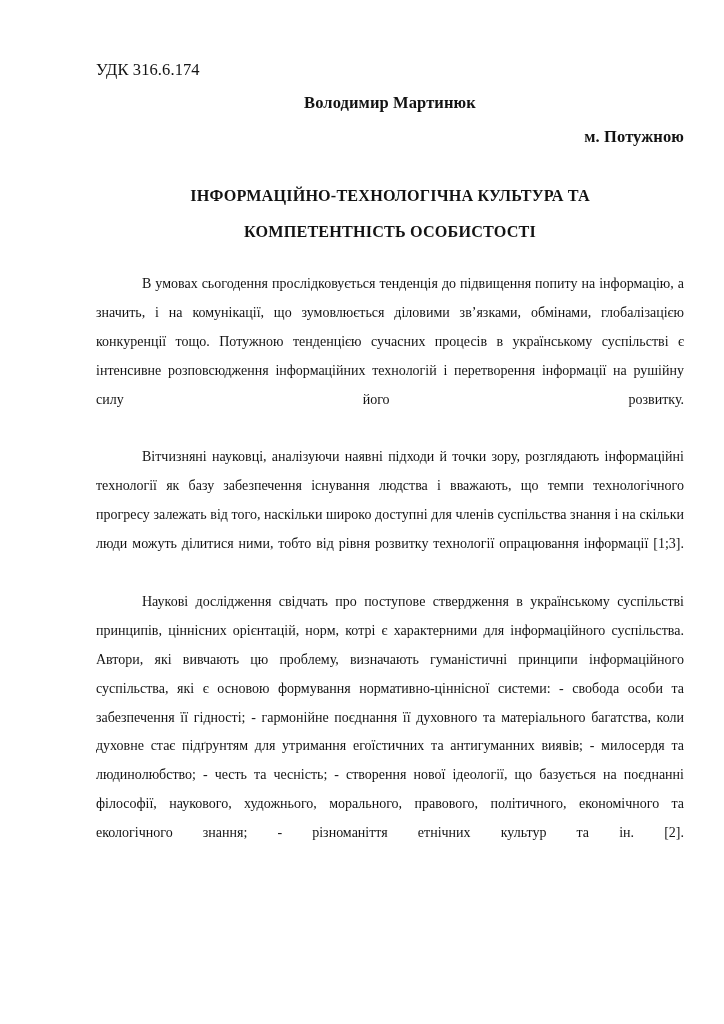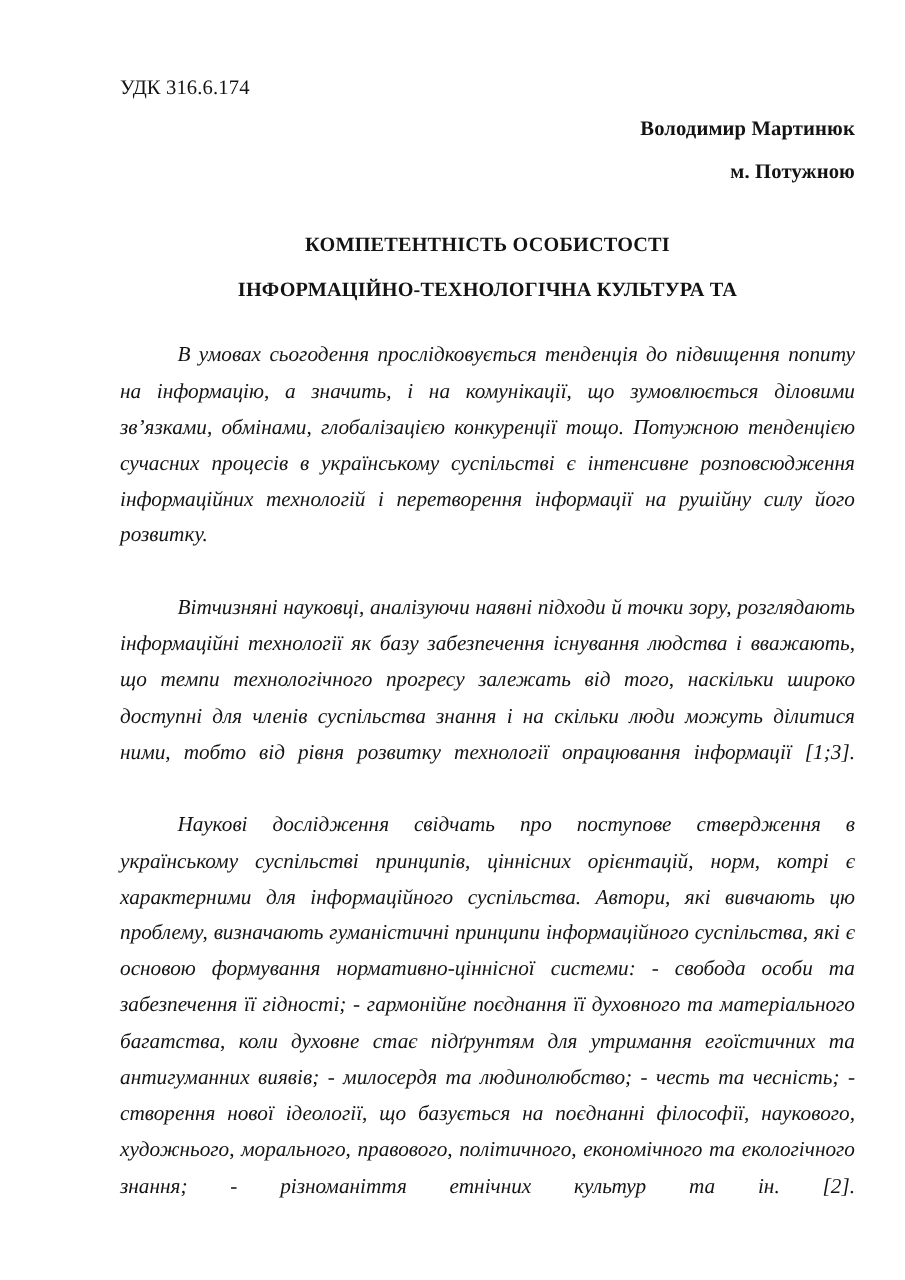--- a/index.html
+++ b/index.html
@@ -39,20 +39,21 @@
     text-align: right;
     font-weight: bold;
     font-size: 16.5px;
     line-height: 1.0;
     margin: 0;
   }
   .author-name {
     display: block;
     margin: 0 0 0 0;
     letter-spacing: 0.1px;
+    text-align: center;
   }
   .author-city {
     display: block;
     margin-top: 18px;
     letter-spacing: 0.1px;
   }
 
   
   .doc-title {
     margin: 42px 0 0 0;
@@ -68,27 +69,26 @@
   .title-line + .title-line {
     margin-top: 20px;
   }
 
   
   .body-text {
     margin-top: 30px;
   }
   .para {
     margin: 0;
-    font-size: 17px;
+    font-size: 14px;
     line-height: 28.9px;
     text-align: justify;
     text-justify: inter-word;
     text-indent: 46px;
     hyphens: none;
-    font-style: italic;
   }
   .para + .para {
     margin-top: 0;
   }
   
   .para::after {
     content: "";
     display: inline-block;
     width: 100%;
   }
@@ -100,22 +100,22 @@
   <div class="content">
 
     <div class="udk-line">УДК 316.6.174</div>
 
     <div class="author-block">
       <span class="author-name">Володимир Мартинюк</span>
       <span class="author-city">м. Потужною</span>
     </div>
 
     <h1 class="doc-title">
+      <span class="title-line">ІНФОРМАЦІЙНО-ТЕХНОЛОГІЧНА КУЛЬТУРА ТА</span>
       <span class="title-line">КОМПЕТЕНТНІСТЬ ОСОБИСТОСТІ</span>
-      <span class="title-line">ІНФОРМАЦІЙНО-ТЕХНОЛОГІЧНА КУЛЬТУРА ТА</span>
     </h1>
 
     <div class="body-text">
       <p class="para">В умовах сьогодення прослідковується тенденція до підвищення попиту на інформацію, а значить, і на комунікації, що зумовлюється діловими зв’язками, обмінами, глобалізацією конкуренції тощо. Потужною тенденцією сучасних процесів в українському суспільстві є інтенсивне розповсюдження інформаційних технологій і перетворення інформації на рушійну силу його розвитку.</p>
       <p class="para">Вітчизняні науковці, аналізуючи наявні підходи й точки зору, розглядають інформаційні технології як базу забезпечення існування людства і вважають, що темпи технологічного прогресу залежать від того, наскільки широко доступні для членів суспільства знання і на скільки люди можуть ділитися ними, тобто від рівня розвитку технології опрацювання інформації [1;3].</p>
       <p class="para">Наукові дослідження свідчать про поступове ствердження в українському суспільстві принципів, ціннісних орієнтацій, норм, котрі є характерними для інформаційного суспільства. Автори, які вивчають цю проблему, визначають гуманістичні принципи інформаційного суспільства, які є основою формування нормативно-ціннісної системи: - свобода особи та забезпечення її гідності; - гармонійне поєднання її духовного та матеріального багатства, коли духовне стає підґрунтям для утримання егоїстичних та антигуманних виявів; - милосердя та людинолюбство; - честь та чесність; - створення нової ідеології, що базується на поєднанні філософії, наукового, художнього, морального, правового, політичного, економічного та екологічного знання; - різноманіття етнічних культур та ін. [2].</p>
     </div>
 
   </div>
 </div>

